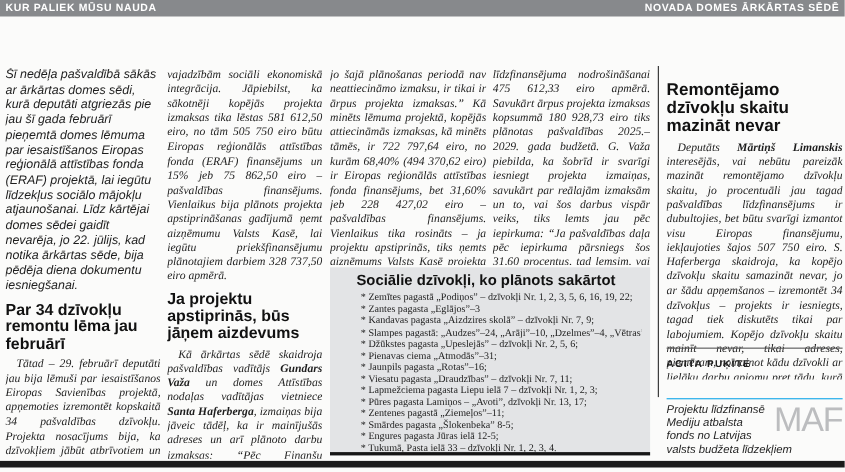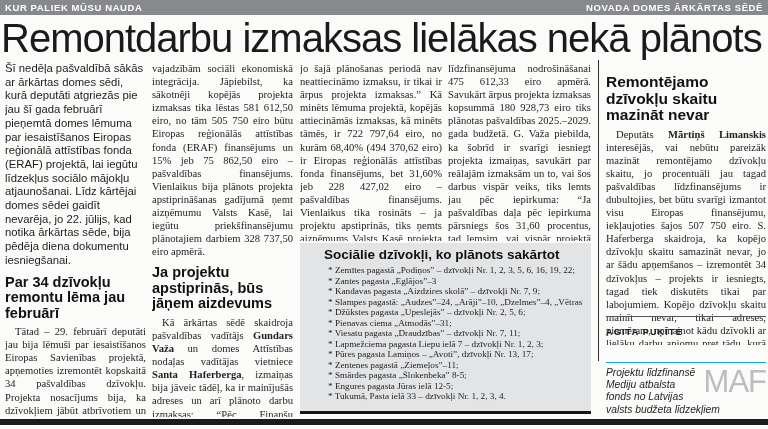--- a/index.html
+++ b/index.html
@@ -18,21 +18,21 @@
        letter-spacing:-1px;color:#1a1a1a;white-space:nowrap;}
 
   
   .col{position:absolute;top:62px;overflow:hidden;}
   .c1{left:5px;width:141px;height:355px;}
   .c2{left:152px;width:141px;height:355px;}
   .c3{left:300px;width:142px;height:179px;}
   .c4{left:448px;width:143px;height:179px;}
   .c5{left:606px;width:160px;height:271px;margin-top:12px;}
 
-  p{margin:0;}
+  p{margin:0;font-style:italic;}
   .lead{font-family:"Liberation Sans",sans-serif;font-size:11.3px;line-height:13.7px;text-align:left;}
   .body{font-size:10.6px;line-height:13.1px;text-align:justify;}
   .indent{text-indent:10px;}
   .bold{font-weight:bold;}
   .subhead{font-family:"Liberation Sans",sans-serif;font-weight:bold;font-size:14.5px;
        line-height:15.5px;color:#111;margin:7px 0 4px 0;}
   .sidebar-head{font-family:"Liberation Sans",sans-serif;font-weight:bold;font-size:15.5px;
        line-height:16.5px;color:#111;margin:0 0 4px 0;}
 
   
@@ -64,21 +64,20 @@
 </head>
 <body>
 
 <div id="page">
 
   <div class="bar">
     <span>KUR PALIEK MŪSU NAUDA</span>
     <span>NOVADA DOMES ĀRKĀRTAS SĒDĒ</span>
   </div>
 
-  <div class="headline">Remontdarbu izmaksas lielākas nekā plānots</div>
 
   <div class="col c1">
     <p class="lead">Šī nedēļa pašvaldībā sākās ar ārkārtas domes sēdi, kurā deputāti atgriezās pie jau šī gada februārī pieņemtā domes lēmuma par iesaistīšanos Eiropas reģionālā attīstības fonda (ERAF) projektā, lai iegūtu līdzekļus sociālo mājokļu atjaunošanai. Līdz kārtējai domes sēdei gaidīt nevarēja, jo 22. jūlijs, kad notika ārkārtas sēde, bija pēdēja diena dokumentu iesniegšanai.</p>
     <h2 class="subhead">Par 34 dzīvokļu remontu lēma jau februārī</h2>
     <p class="body indent">Tātad – 29. februārī deputāti jau bija lēmuši par iesaistīšanos Eiropas Savienības projektā, apņemoties izremontēt kopskaitā 34 pašvaldības dzīvokļu. Projekta nosacījums bija, ka dzīvokļiem jābūt atbrīvotiem un neizīrētiem, kā arī ar to piešķiršanu pēc remonta jāveicina sociāli atstumto kopienu, mājsaimniecību ar zemiem ienākumiem un nelabvēlīgā situācijā esošo grupu, tostarp cilvēku ar īpašām</p>
   </div>
 
   <div class="col c2">
     <p class="body">vajadzībām sociāli ekonomiskā integrācija. Jāpiebilst, ka sākotnēji kopējās projekta izmaksas tika lēstas 581 612,50 eiro, no tām 505 750 eiro būtu Eiropas reģionālās attīstības fonda (ERAF) finansējums un 15% jeb 75 862,50 eiro – pašvaldības finansējums. Vienlaikus bija plānots projekta apstiprināšanas gadījumā ņemt aizņēmumu Valsts Kasē, lai iegūtu priekšfinansējumu plānotajiem darbiem 328 737,50 eiro apmērā.</p>
     <h2 class="subhead">Ja projektu apstiprinās, būs jāņem aizdevums</h2>
@@ -97,20 +96,21 @@
 
   <div class="box">
     <h3 class="box-title">Sociālie dzīvokļi, ko plānots sakārtot</h3>
     <div>
         <div class="box-item">* Zemītes pagastā „Podiņos” – dzīvokļi Nr. 1, 2, 3, 5, 6, 16, 19, 22;</div>
         <div class="box-item">* Zantes pagasta „Eglājos”–3</div>
         <div class="box-item">* Kandavas pagasta „Aizdzires skolā” – dzīvokļi Nr. 7, 9;</div>
         <div class="box-item">* Slampes pagastā: „Audzes”–24, „Arāji”–10, „Dzelmes”–4, „Vētras”–10;</div>
         <div class="box-item">* Džūkstes pagasta „Upeslejās” – dzīvokļi Nr. 2, 5, 6;</div>
         <div class="box-item">* Pienavas ciema „Atmodās”–31;</div>
+        <div class="box-item">* Jaunpils pagasta „Rotas”–16;</div>
         <div class="box-item">* Viesatu pagasta „Draudzības” – dzīvokļi Nr. 7, 11;</div>
         <div class="box-item">* Lapmežciema pagasta Liepu ielā 7 – dzīvokļi Nr. 1, 2, 3;</div>
         <div class="box-item">* Pūres pagasta Lamiņos – „Avoti”, dzīvokļi Nr. 13, 17;</div>
         <div class="box-item">* Zentenes pagastā „Ziemeļos”–11;</div>
         <div class="box-item">* Smārdes pagasta „Šlokenbeka” 8-5;</div>
         <div class="box-item">* Engures pagasta Jūras ielā 12-5;</div>
         <div class="box-item">* Tukumā, Pasta ielā 33 – dzīvokļi Nr. 1, 2, 3, 4.</div>
       </div>
   </div>
 

